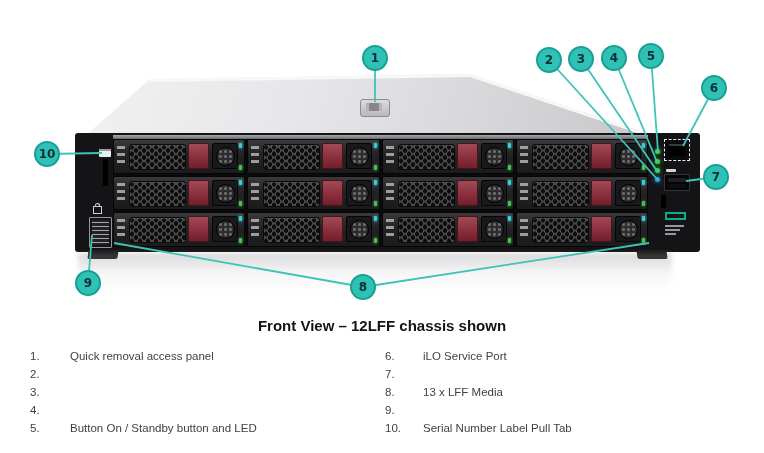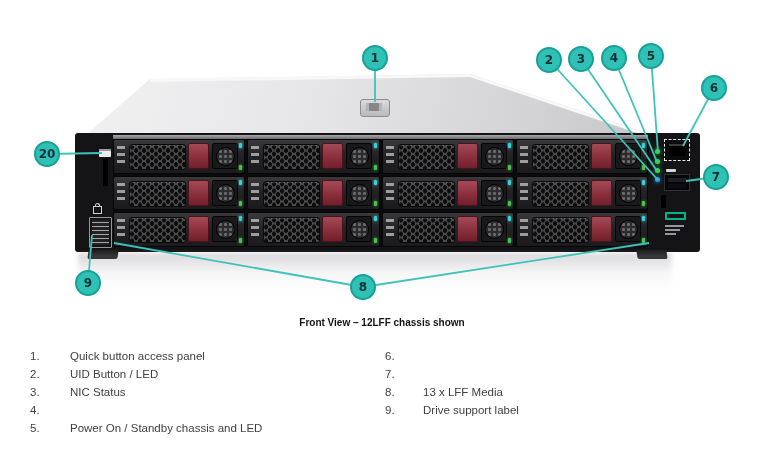--- a/index.html
+++ b/index.html
@@ -90,21 +90,21 @@
   #model-label i:nth-child(2){top:96px;width:15px;}
   #model-label i:nth-child(3){top:100px;width:11px;}
   
   #leads{position:absolute;left:0;top:0;pointer-events:none;}
   #leads line{stroke:#3fc3b8;stroke-width:1.8;}
   .co{position:absolute;width:26px;height:26px;border-radius:50%;background:#2fc1b5;
       border:2px solid #17a096;box-sizing:border-box;display:flex;align-items:center;
       justify-content:center;font:700 12px/1 "DejaVu Sans",sans-serif;color:#0d3038;}
   
   #caption{position:absolute;left:0;top:317px;width:764px;text-align:center;
-      font-size:10px;font-weight:700;color:#141414;}
+      font-size:15px;font-weight:700;color:#141414;}
   .legend-col{position:absolute;top:347px;}
   #legend-left{left:30px;width:330px;}
   #legend-right{left:385px;width:360px;}
   .lrow{display:flex;height:18px;align-items:center;font-size:11.5px;color:#414144;}
   .lrow .num{width:40px;flex:none;}
   #legend-right .lrow .num{width:38px;}
   .lrow .lbl{flex:1;}
 </style>
 </head>
 <body>
@@ -265,56 +265,58 @@
 
     <div class="co" style="left:362px;top:45px">1</div>
     <div class="co" style="left:536px;top:47px">2</div>
     <div class="co" style="left:568px;top:46px">3</div>
     <div class="co" style="left:601px;top:45px">4</div>
     <div class="co" style="left:638px;top:43px">5</div>
     <div class="co" style="left:701px;top:75px">6</div>
     <div class="co" style="left:703px;top:164px">7</div>
     <div class="co" style="left:350px;top:274px">8</div>
     <div class="co" style="left:75px;top:270px">9</div>
-    <div class="co" style="left:34px;top:141px">20</div>
+    <div class="co" style="left:34px;top:141px">10</div>
   </div>
 
   <div id="caption">Front View – 12LFF chassis shown</div>
 
   <div id="legend-left" class="legend-col">
     <div class="lrow">
         <span class="num">1.</span>
-        <span class="lbl">Quick button access panel</span>
+        <span class="lbl">Quick removal access panel</span>
       </div>
     <div class="lrow">
         <span class="num">2.</span>
-        <span class="lbl">UID Button / LED</span>
       </div>
     <div class="lrow">
         <span class="num">3.</span>
-        <span class="lbl">NIC Status</span>
       </div>
     <div class="lrow">
         <span class="num">4.</span>
       </div>
     <div class="lrow">
         <span class="num">5.</span>
-        <span class="lbl">Power On / Standby chassis and LED</span>
+        <span class="lbl">Button On / Standby button and LED</span>
       </div>
   </div>
   <div id="legend-right" class="legend-col">
     <div class="lrow">
         <span class="num">6.</span>
+        <span class="lbl">iLO Service Port</span>
       </div>
     <div class="lrow">
         <span class="num">7.</span>
       </div>
     <div class="lrow">
         <span class="num">8.</span>
         <span class="lbl">13 x LFF Media</span>
       </div>
     <div class="lrow">
         <span class="num">9.</span>
-        <span class="lbl">Drive support label</span>
+      </div>
+    <div class="lrow">
+        <span class="num">10.</span>
+        <span class="lbl">Serial Number Label Pull Tab</span>
       </div>
   </div>
 
 </div>
 
 </body></html>

